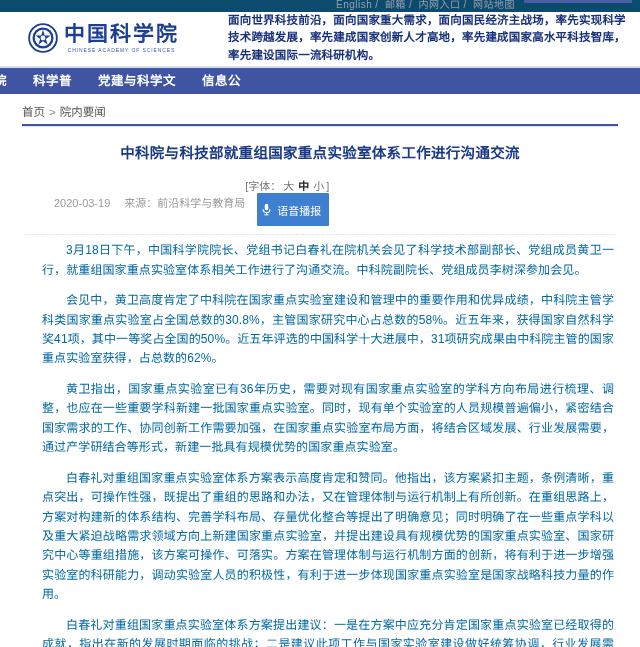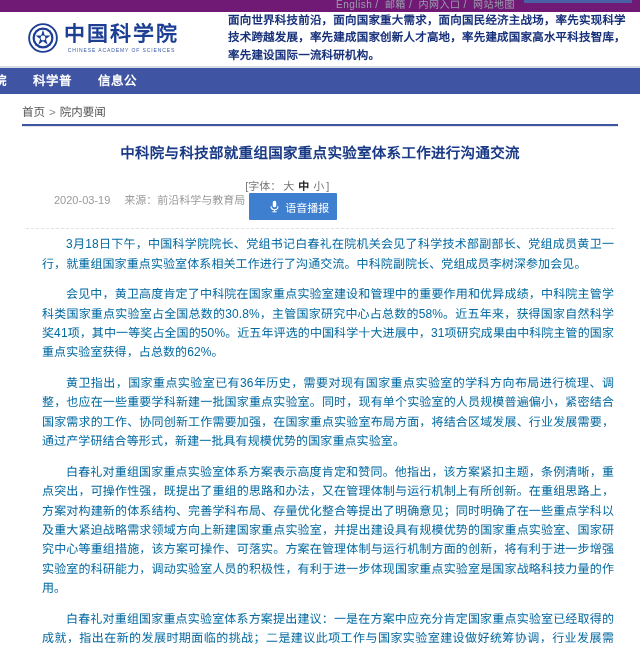--- a/index.html
+++ b/index.html
@@ -12,21 +12,21 @@
     height: 647px;
     overflow: hidden;
     font-family: "Liberation Sans", "DejaVu Sans", sans-serif;
     color: #333;
     position: relative;
   }
 
   
   .utility-strip {
     height: 12px;
-    background: #701a75;
+    background: #0c4a6e;
     position: relative;
     overflow: hidden;
   }
   .utility-links {
     position: absolute;
     right: 122px;
     top: -4px;
     font-size: 10px;
     color: #9aa0ad;
     white-space: nowrap;
@@ -174,22 +174,22 @@
     cursor: pointer;
     color: #777;
   }
   .font-sizer .fs.active { color: #222; font-weight: bold; }
   .tts-button {
     display: inline-flex;
     align-items: center;
     background: #3f7fd0;
     color: #fff;
     font-size: 11px;
-    height: 27px;
-    padding: 0 8px 0 20px;
+    height: 33px;
+    padding: 0 8px 0 4px;
     border-radius: 1px;
     cursor: pointer;
     white-space: nowrap;
   }
   .mic-icon {
     width: 11px;
     height: 13px;
     margin-right: 5px;
     flex: 0 0 auto;
   }
@@ -231,20 +231,21 @@
       <div class="brand-cn">中国科学院</div>
       <div class="brand-en">CHINESE ACADEMY OF SCIENCES</div>
     </div>
   </div>
   <div class="slogan">面向世界科技前沿，面向国家重大需求，面向国民经济主战场，率先实现科学技术跨越发展，率先建成国家创新人才高地，率先建成国家高水平科技智库，率先建设国际一流科研机构。</div>
 </div>
 
 <div class="primary-nav">
   <div class="nav-item clipped-left">院</div>
   <div class="nav-item">科学普</div>
+  <div class="nav-item">党建与科学文</div>
   <div class="nav-item">信息公</div>
 </div>
 
 <div class="breadcrumb-wrap">
   <div class="breadcrumb">
     <a href="#">首页</a><span class="sep">&gt;</span><span>院内要闻</span>
   </div>
 </div>
 <div class="rule-under-breadcrumb"></div>
 

